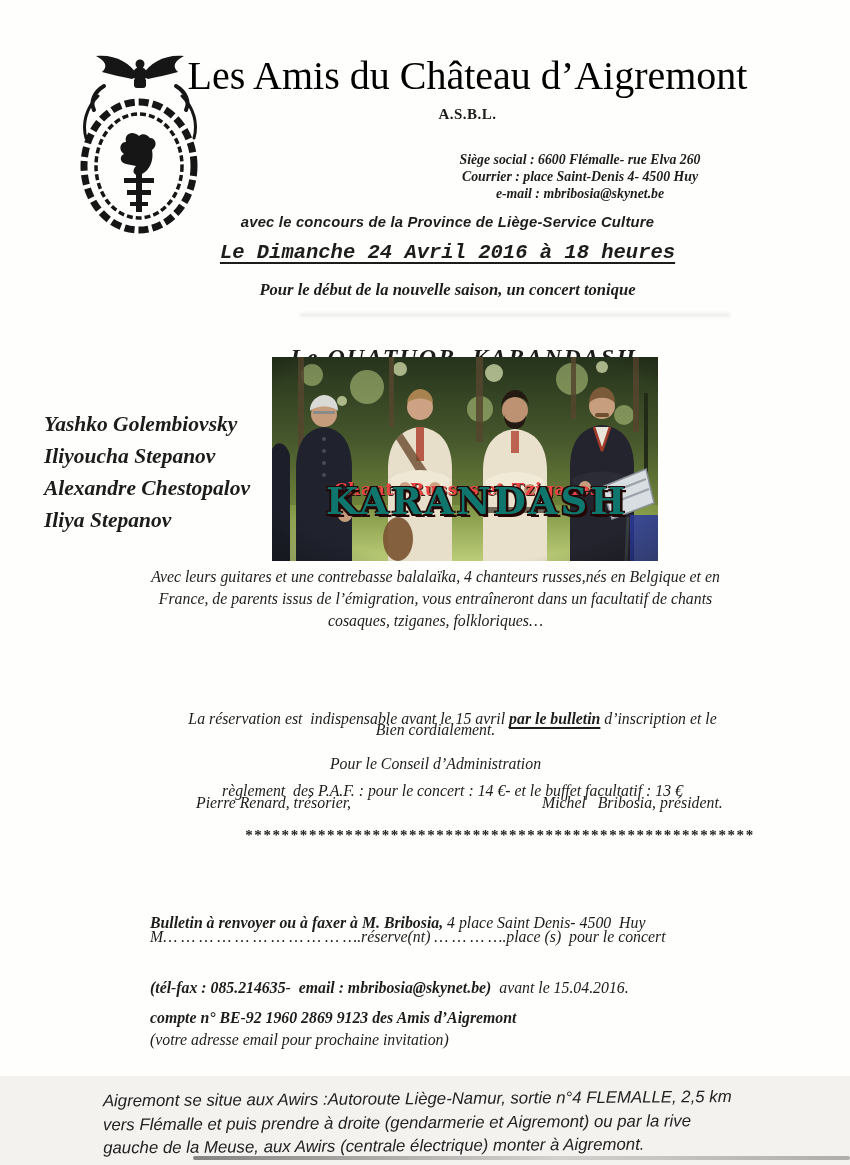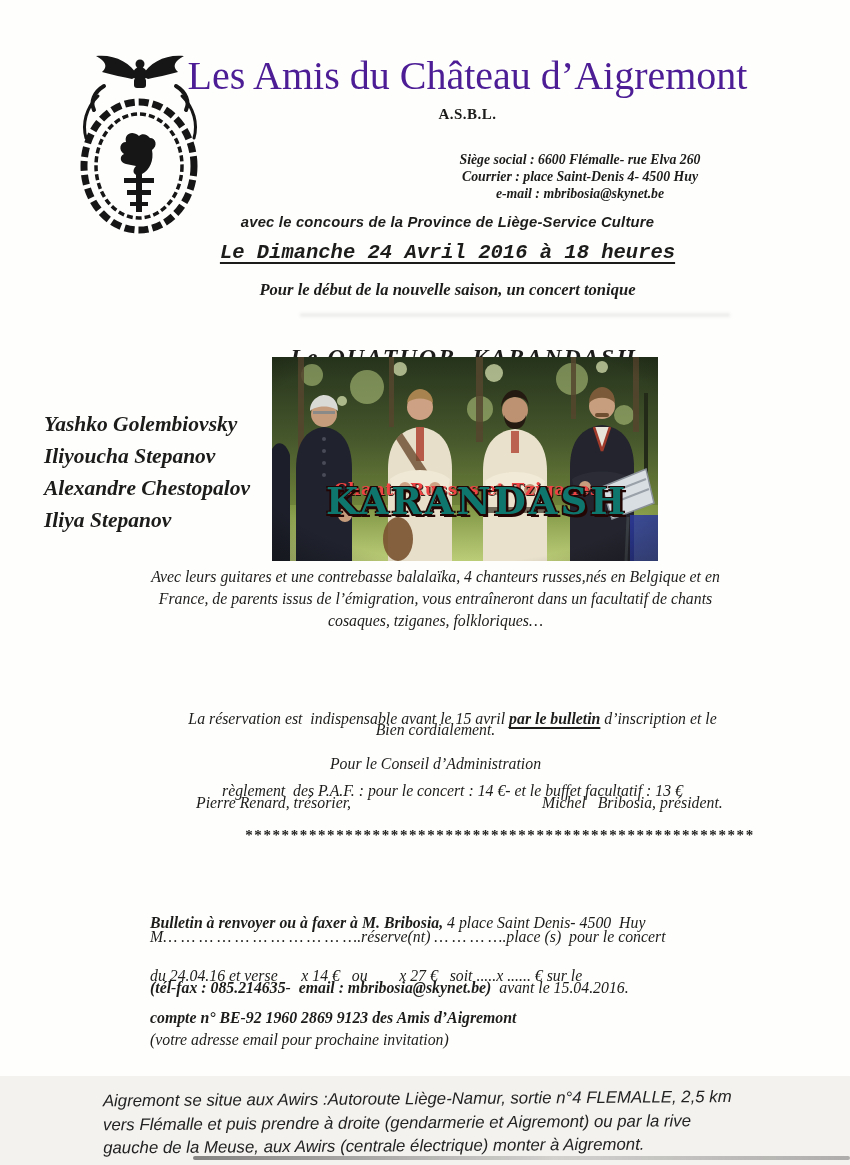--- a/index.html
+++ b/index.html
@@ -7,21 +7,21 @@
         overflow:hidden;color:#1c1c1a;}
   .abs{position:absolute;}
   .serif{font-family:"Liberation Serif",serif;}
   .sans{font-family:"Liberation Sans",sans-serif;}
   .i{font-style:italic;}
   .b{font-weight:bold;}
   .center{text-align:center;}
   .pre{white-space:pre-wrap;}
 
   .logo{left:72px;top:50px;width:135px;height:190px;}
-  .org-title{left:170px;top:54px;width:595px;font-size:40px;line-height:1.1;color:#4c1d95;}
+  .org-title{left:170px;top:54px;width:595px;font-size:40px;line-height:1.1;color:#000000;}
   .org-type{left:170px;top:106px;width:595px;font-size:15px;letter-spacing:.5px;}
   .address{left:452px;top:152px;width:256px;font-size:13.8px;line-height:16.8px;}
   .sponsor{left:110px;top:214px;width:675px;font-size:14.8px;letter-spacing:.2px;}
   .date-line{left:110px;top:241px;width:675px;font-size:20.5px;font-family:Liberation Mono, monospace;}
   .date-line span, .group-title span{text-decoration:underline;text-decoration-thickness:1.5px;text-underline-offset:4px;}
   .intro-line{left:110px;top:280px;width:675px;font-size:16.6px;}
   .group-title{left:110px;top:317px;width:675px;font-size:24px;letter-spacing:2px;white-space:pre;}
 
   .photo{left:272px;top:357px;width:386px;height:204px;}
   .photo svg{display:block;}
@@ -221,21 +221,20 @@
   <div class="abs serif i sig-right">Michel   Bribosia, président.</div>
 
   <div class="abs serif b center asterisks">********************************************************</div>
 
   <div class="abs serif i bulletin pre">
     <div><span class="b">Bulletin à renvoyer ou à faxer à M. Bribosia,</span><span> 4 place Saint Denis- 4500  Huy</span></div>
     <div><span class="b">(tél-fax : 085.214635-  email : mbribosia@skynet.be)</span><span>  avant le 15.04.2016.</span></div>
   </div>
 
   <div class="abs serif i form1 pre">M… … … … … … … … … … ….réserve(nt) … … … ….place (s)  pour le concert</div>
-  <div class="abs serif i form2 pre">du 24.04.16 et verse      x 14 €   ou        x 27 €   soit .....x ...... € sur le</div>
 
   <div class="abs serif i account">
     <div class="b">compte n° BE-92 1960 2869 9123 des Amis d’Aigremont</div>
     <div>(votre adresse email pour prochaine invitation)</div>
   </div>
 
   <div class="abs directions-bg"></div>
   <div class="abs sans i directions">
     <div>Aigremont se situe aux Awirs :Autoroute Liège-Namur, sortie n°4 FLEMALLE, 2,5 km</div>
     <div>vers Flémalle et puis prendre à droite (gendarmerie et Aigremont) ou par la rive</div>

